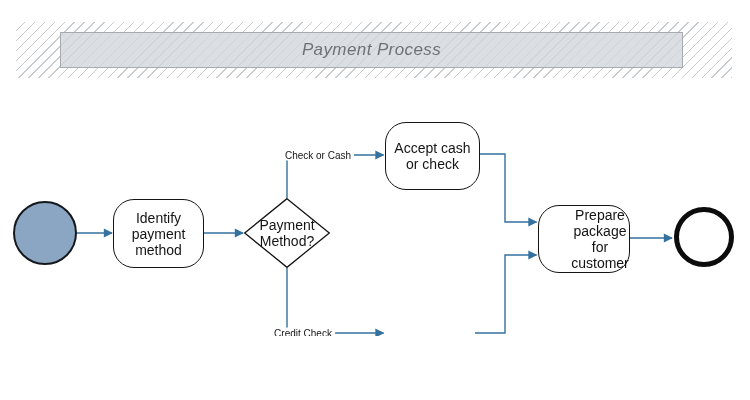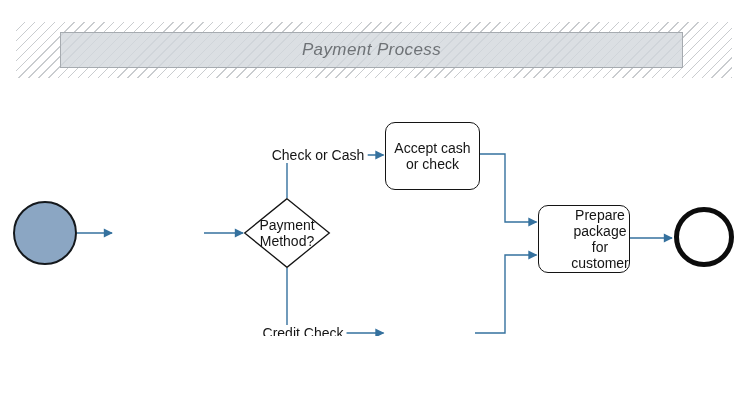--- a/index.html
+++ b/index.html
@@ -26,21 +26,21 @@
     font-style:italic; font-size:17px; color:#6e7276; letter-spacing:0.4px;
   }
 
   
   .connectors { position:absolute; left:0; top:0; width:750px; height:400px; }
   .conn { fill:none; stroke:#35719E; stroke-width:1.4px; }
 
   
   .task {
     position:absolute; background:#ffffff; border:1.3px solid #141414;
-    border-radius:10px; display:flex; align-items:center; justify-content:center;
+    border-radius:21px; display:flex; align-items:center; justify-content:center;
     text-align:center; font-size:14px; line-height:16px; color:#141414;
   }
   .task span, .diamond span { white-space:pre-line; }
 
   #node-identify { left:113px; top:199px; width:91px; height:69px; }
   #node-accept   { left:385px; top:122px; width:95px; height:68px; }
   #node-process  { left:385px; top:300px; width:90px; height:68px; }
   #node-prepare  { left:538px; top:205px; width:92px; height:68px;padding-left:32px; }
 
   .start-event {
@@ -56,21 +56,21 @@
     position:absolute; left:244px; top:198px; width:86px; height:70px;
     display:flex; align-items:center; justify-content:center;
     text-align:center; font-size:14px; line-height:16px; color:#141414;
   }
   .diamond svg { position:absolute; left:0; top:0; width:100%; height:100%; overflow:visible; }
   .diamond span { position:relative; }
 
   
   .edge-label {
     position:absolute; transform:translate(-50%,-50%);
-    background:#ffffff; padding:0 3px; font-size:14px; color:#141414;
+    background:#ffffff; padding:0 3px; font-size:10px; color:#141414;
     white-space:nowrap;
   }
   #label-check  { left:318px; top:155px; }
   #label-credit { left:303px; top:333px; }
 </style>
 </head>
 <body>
 
 <div class="screen">
 
@@ -90,20 +90,25 @@
     <path class="conn" d="M204,233 L243,233" marker-end="url(#arrow)"></path>
     <path class="conn" d="M287,198 L287,155 L383.5,155" marker-end="url(#arrow)"></path>
     <path class="conn" d="M480,154 L505,154 L505,222 L536.5,222" marker-end="url(#arrow)"></path>
     <path class="conn" d="M287,268 L287,333 L383.5,333" marker-end="url(#arrow)"></path>
     <path class="conn" d="M475,333 L505,333 L505,255 L536.5,255" marker-end="url(#arrow)"></path>
     <path class="conn" d="M630,238 L672,238" marker-end="url(#arrow)"></path>
   </svg>
 
   <div class="start-event"></div>
 
+  <div class="task" id="node-identify">
+    <span>Identify
+payment
+method</span>
+  </div>
 
   <div class="diamond">
     <svg viewBox="0 0 86 70">
       <polygon points="43,0.7 85.3,35 43,69.3 0.7,35" fill="#ffffff" stroke="#141414" stroke-width="1.3"></polygon>
     </svg>
     <span>Payment
 Method?</span>
   </div>
 
   <div class="task" id="node-accept">

